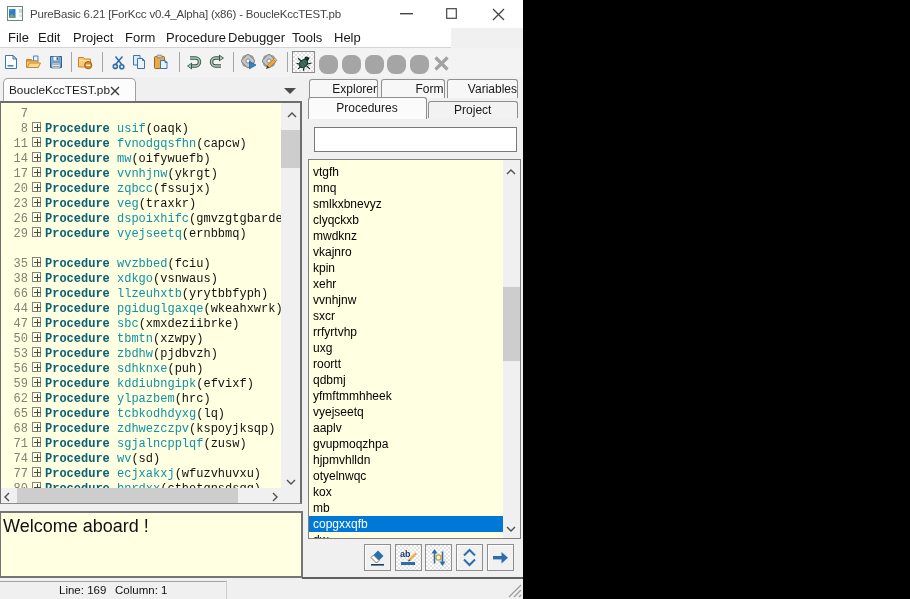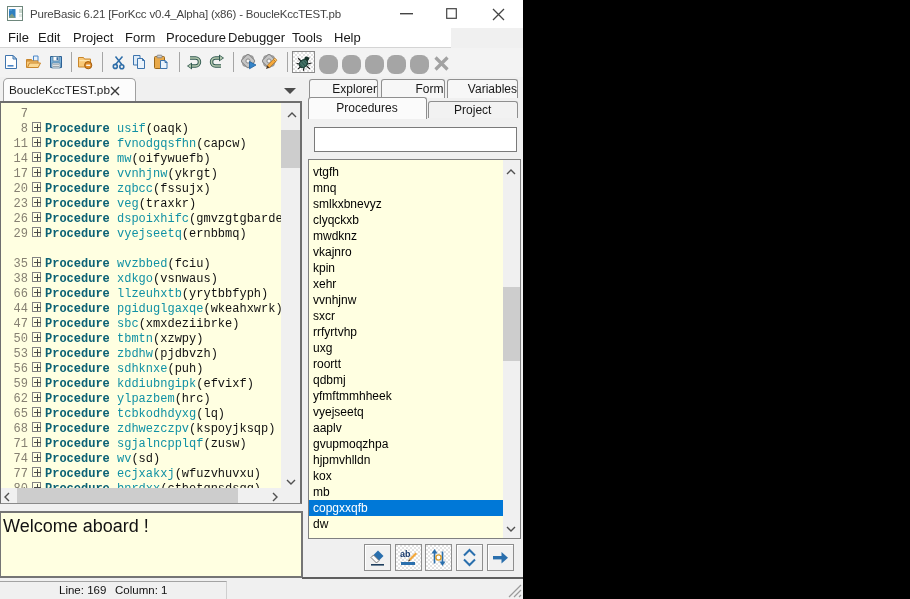--- a/index.html
+++ b/index.html
@@ -298,20 +298,21 @@
 <div>sxcr</div>
 <div>rrfyrtvhp</div>
 <div>uxg</div>
 <div>roortt</div>
 <div>qdbmj</div>
 <div>yfmftmmhheek</div>
 <div>vyejseetq</div>
 <div>aaplv</div>
 <div>gvupmoqzhpa</div>
 <div>hjpmvhlldn</div>
+<div>otyelnwqc</div>
 <div>kox</div>
 <div>mb</div>
 <div class="sel">copgxxqfb</div>
 <div>dw</div>
  </div>
 
  <div class="sb" style="position:absolute;left:194px;top:0;width:17px;height:378px"></div>
  <svg class="chev" style="left:197.5px;top:9px;position:absolute" width="10" height="6" viewBox="0 0 10 6">
         <path d="M1 5 L5 1 L9 5" stroke="#505050" stroke-width="1.4" fill="none"></path>
       </svg>

